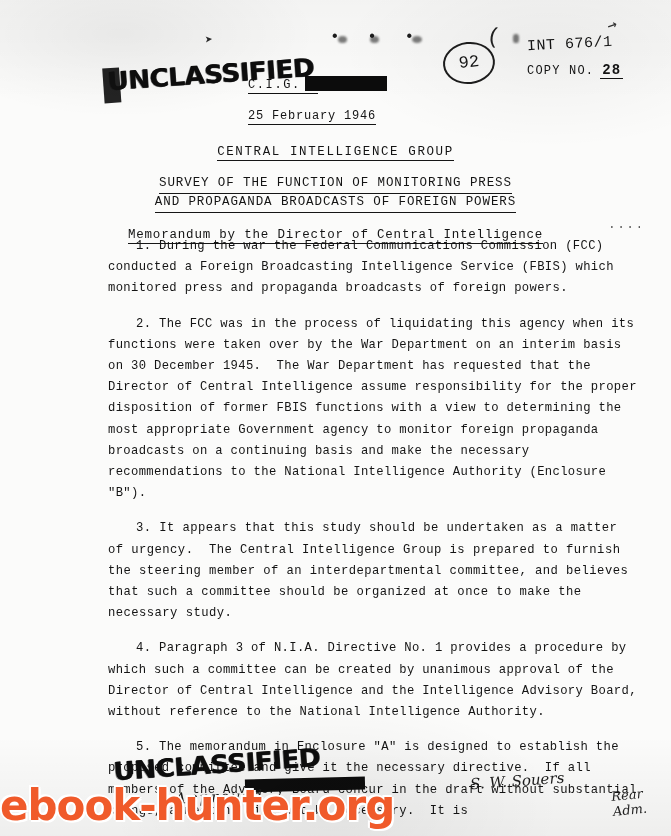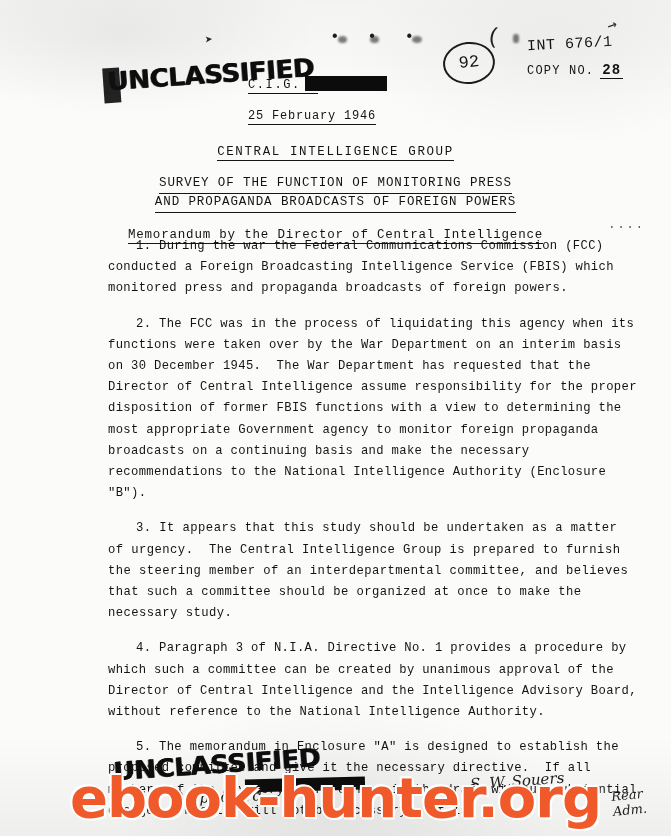--- a/index.html
+++ b/index.html
@@ -270,24 +270,23 @@
     letter-spacing: 2px;
     transform: rotate(-2deg);
     z-index: 4;
   }
 
   
   .watermark {
     position: absolute;
     left: 0; right: 0;
     bottom: 6px;
-    text-align: center;
     font-family: "DejaVu Sans", sans-serif;
     font-weight: 700;
-    font-size: 56px;
+    font-size: 42px;
     letter-spacing: -1px;
     color: #f05a2a;
     text-shadow:
       2px 0 0 #ffffff, -2px 0 0 #ffffff,
       0 2px 0 #ffffff, 0 -2px 0 #ffffff,
       2px 2px 0 #ffffff, -2px -2px 0 #ffffff;
     z-index: 9;
   }
 </style>
 </head>

